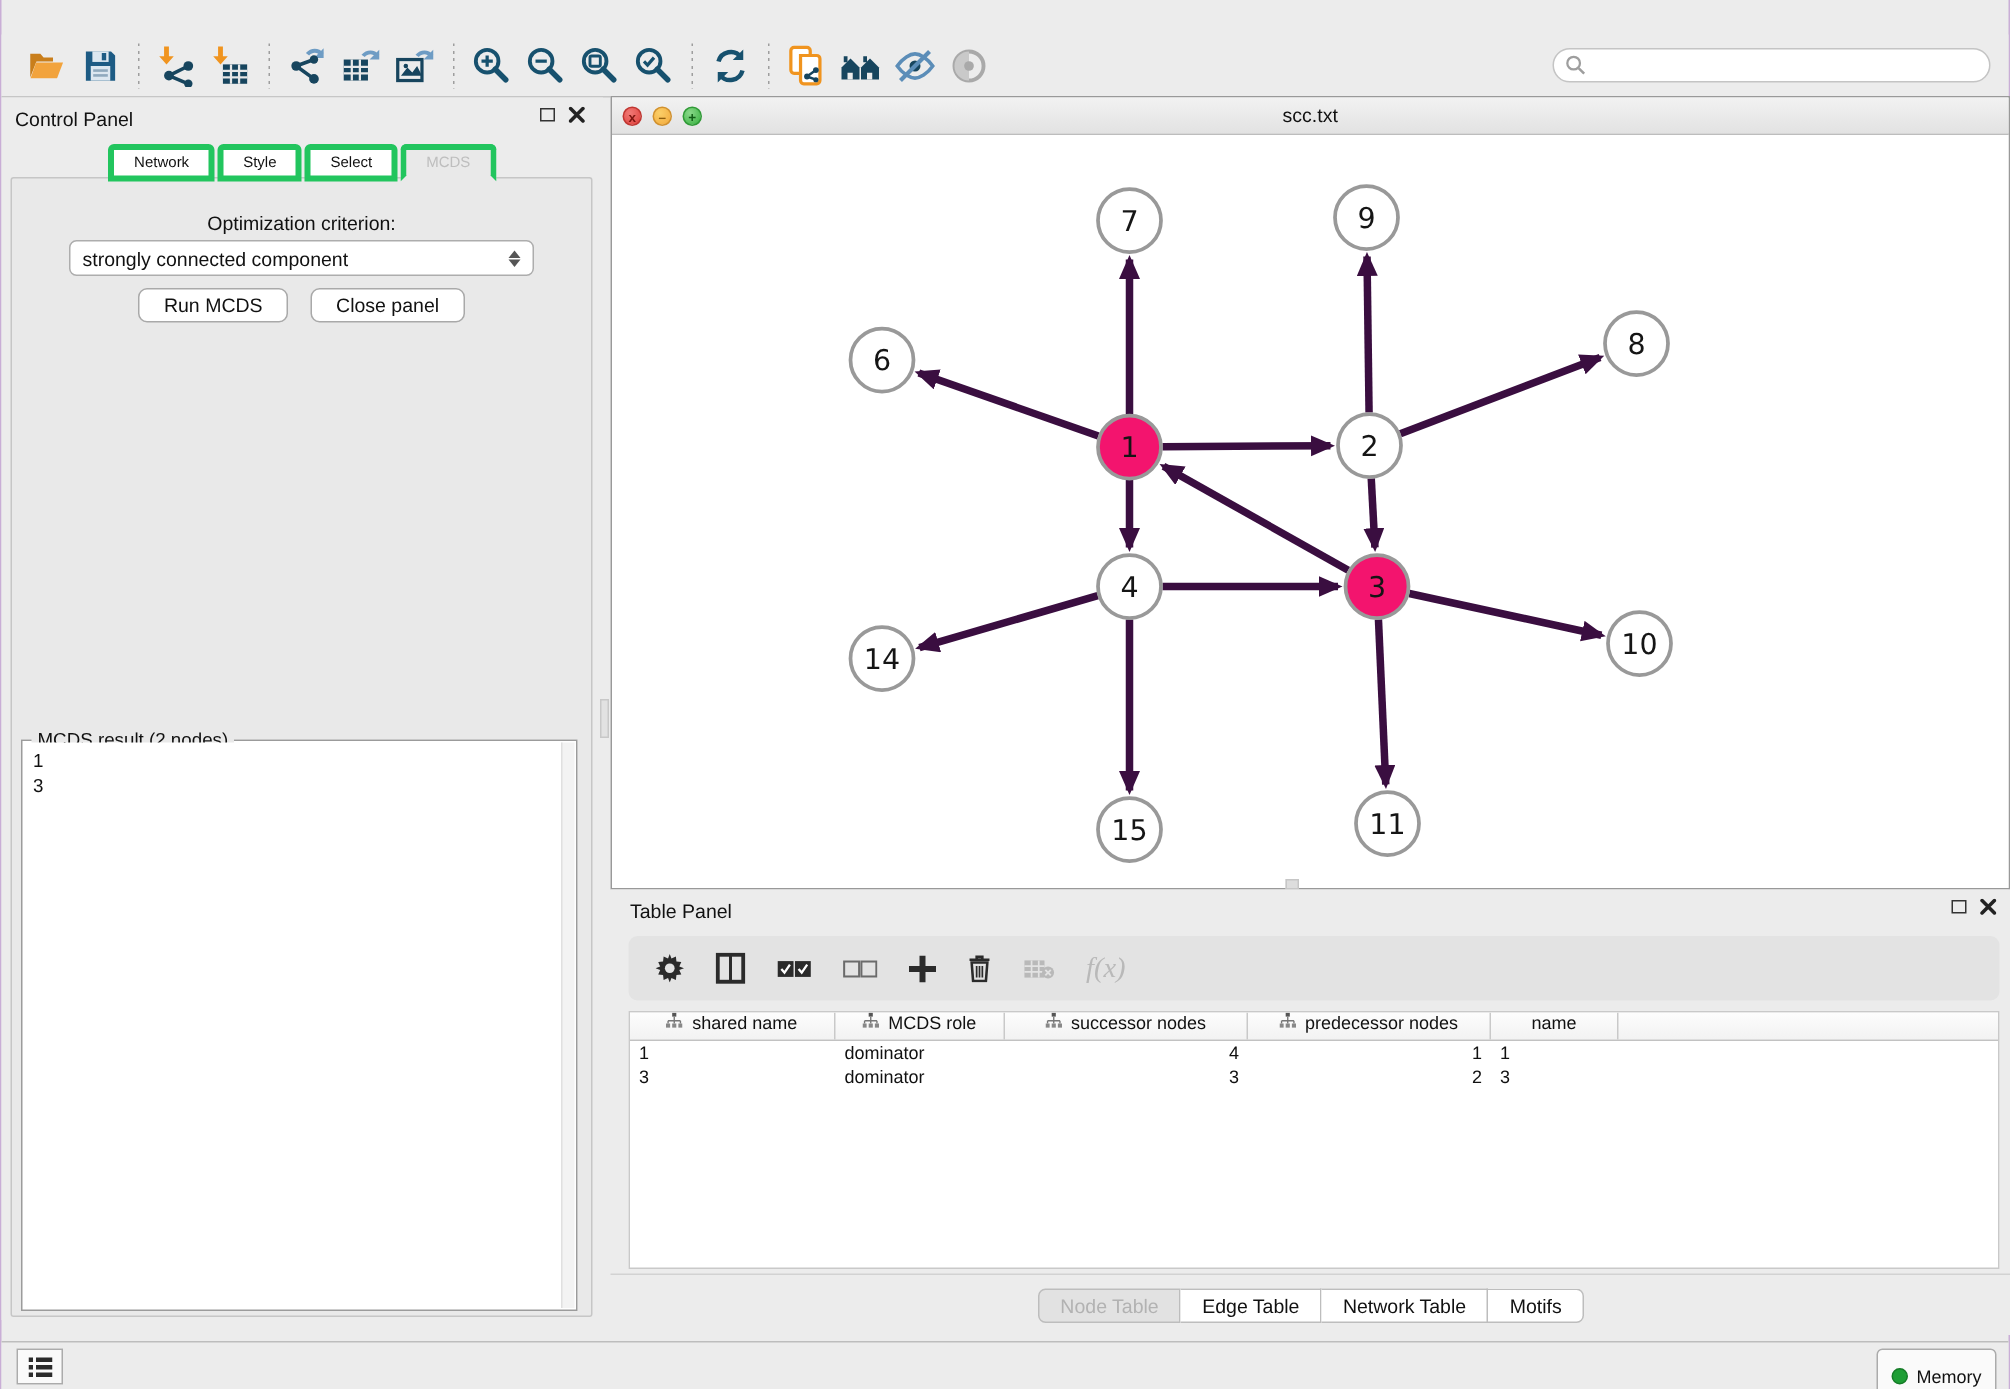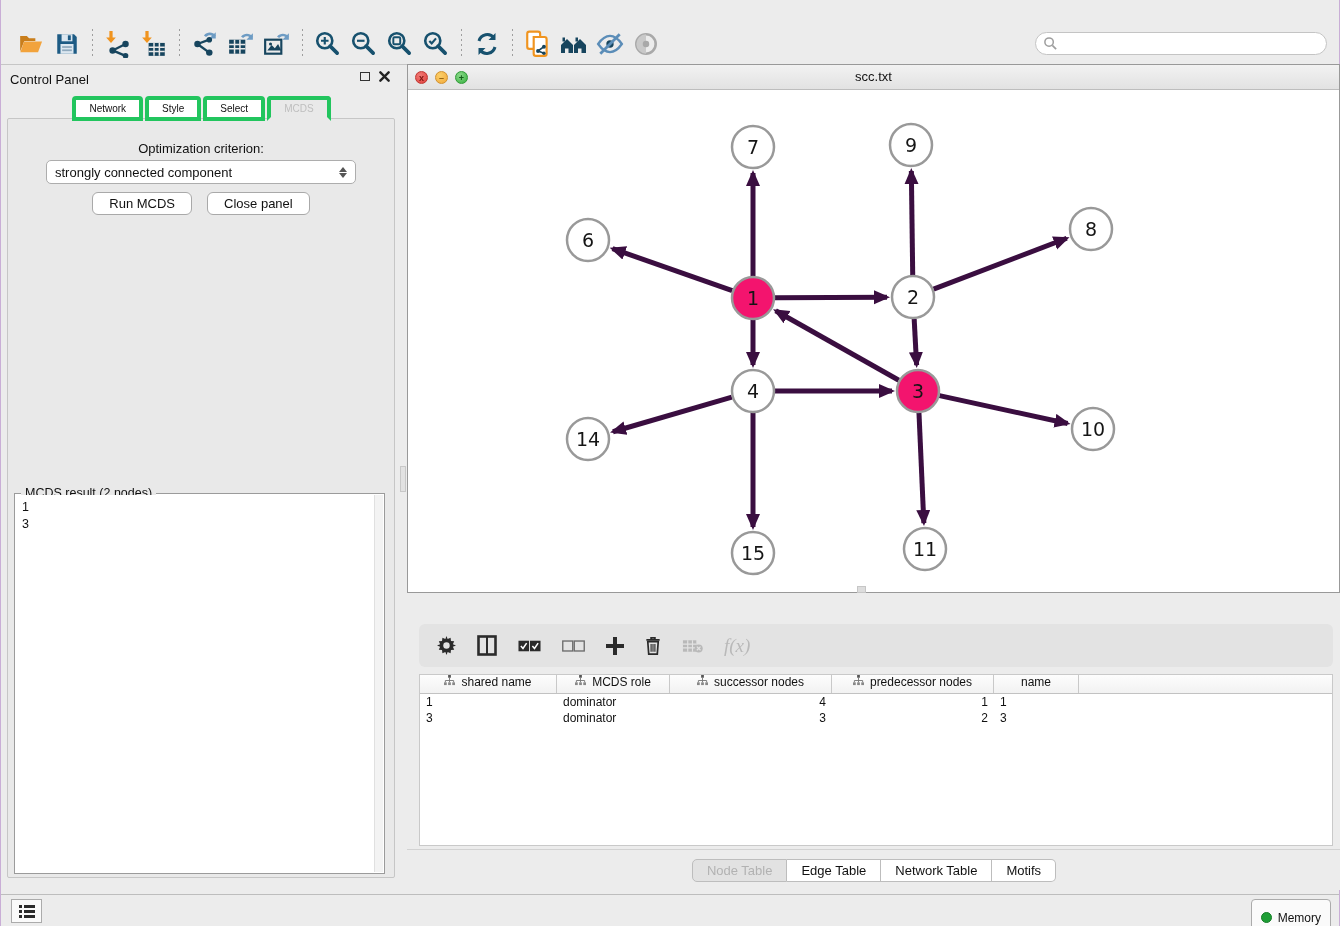--- a/index.html
+++ b/index.html
@@ -357,20 +357,29 @@
             <circle cx="517" cy="459" r="21" fill="#FFFFFF" stroke="#999999" stroke-width="2.5"></circle>
             <text x="517" y="459" text-anchor="middle" dy="0.36em" font-size="19" fill="#151515" font-family="DejaVu Sans, sans-serif">11</text>
           </g>
         </svg>
     </div>
   </div>
   <div class="splitter-grip-v"></div>
   <div class="splitter-grip-h"></div>
 
   <div class="table-panel">
+    <div class="tp-head">
+      <span class="panel-title" style="left:13px;">Table Panel</span>
+      <span class="panel-ctrls" style="right:10px;">
+        <span class="float-icon"></span>
+        <svg width="11" height="11" viewBox="0 0 12 12">
+            <path d="M1.5 1.5l9 9M10.5 1.5l-9 9" stroke="#222" stroke-width="2.6" stroke-linecap="round"></path>
+          </svg>
+      </span>
+    </div>
     <div class="tp-toolbar">
       <span class="tp-icon">
         <svg width="19" height="19" viewBox="0 0 20 20">
             <path d="M10 0l1.2 3.2 3.1-1.4.4 3.4 3.4.4-1.4 3.1L20 10l-3.3 1.3 1.4 3.1-3.4.4-.4 3.4-3.1-1.4L10 20l-1.2-3.2-3.1 1.4-.4-3.4-3.4-.4 1.4-3.1L0 10l3.3-1.3-1.4-3.1 3.4-.4.4-3.4 3.1 1.4z" fill="#2B2B2B"></path>
             <circle cx="10" cy="10" r="3.4" fill="#E3E3E3"></circle>
           </svg>
       </span>
       <span class="tp-icon">
         <svg width="20" height="21" viewBox="0 0 20 21">
             <rect x="1.5" y="1.5" width="17" height="18" fill="none" stroke="#2B2B2B" stroke-width="2.6"></rect>

